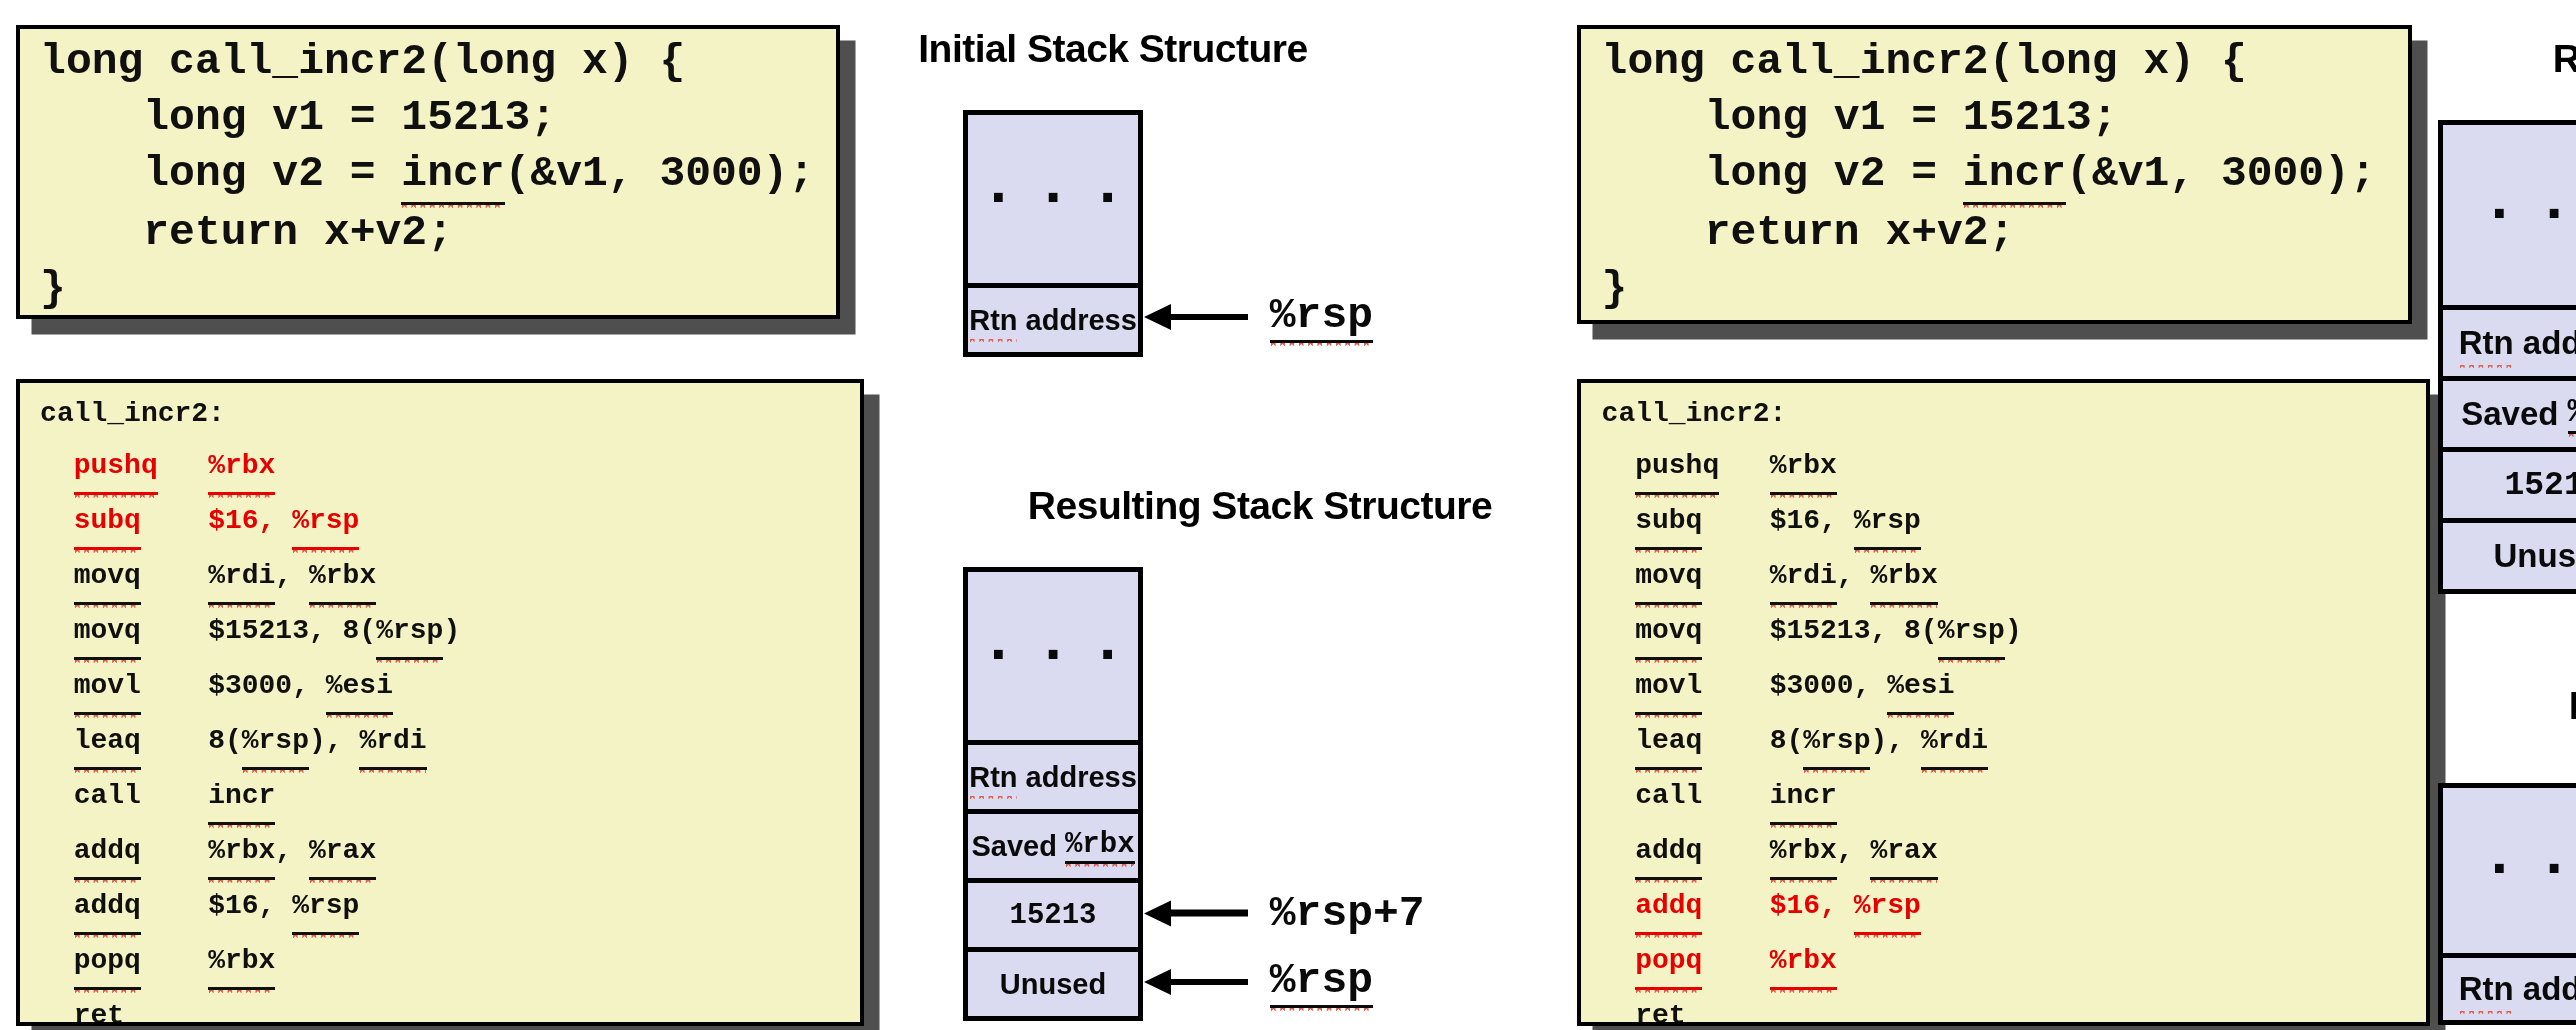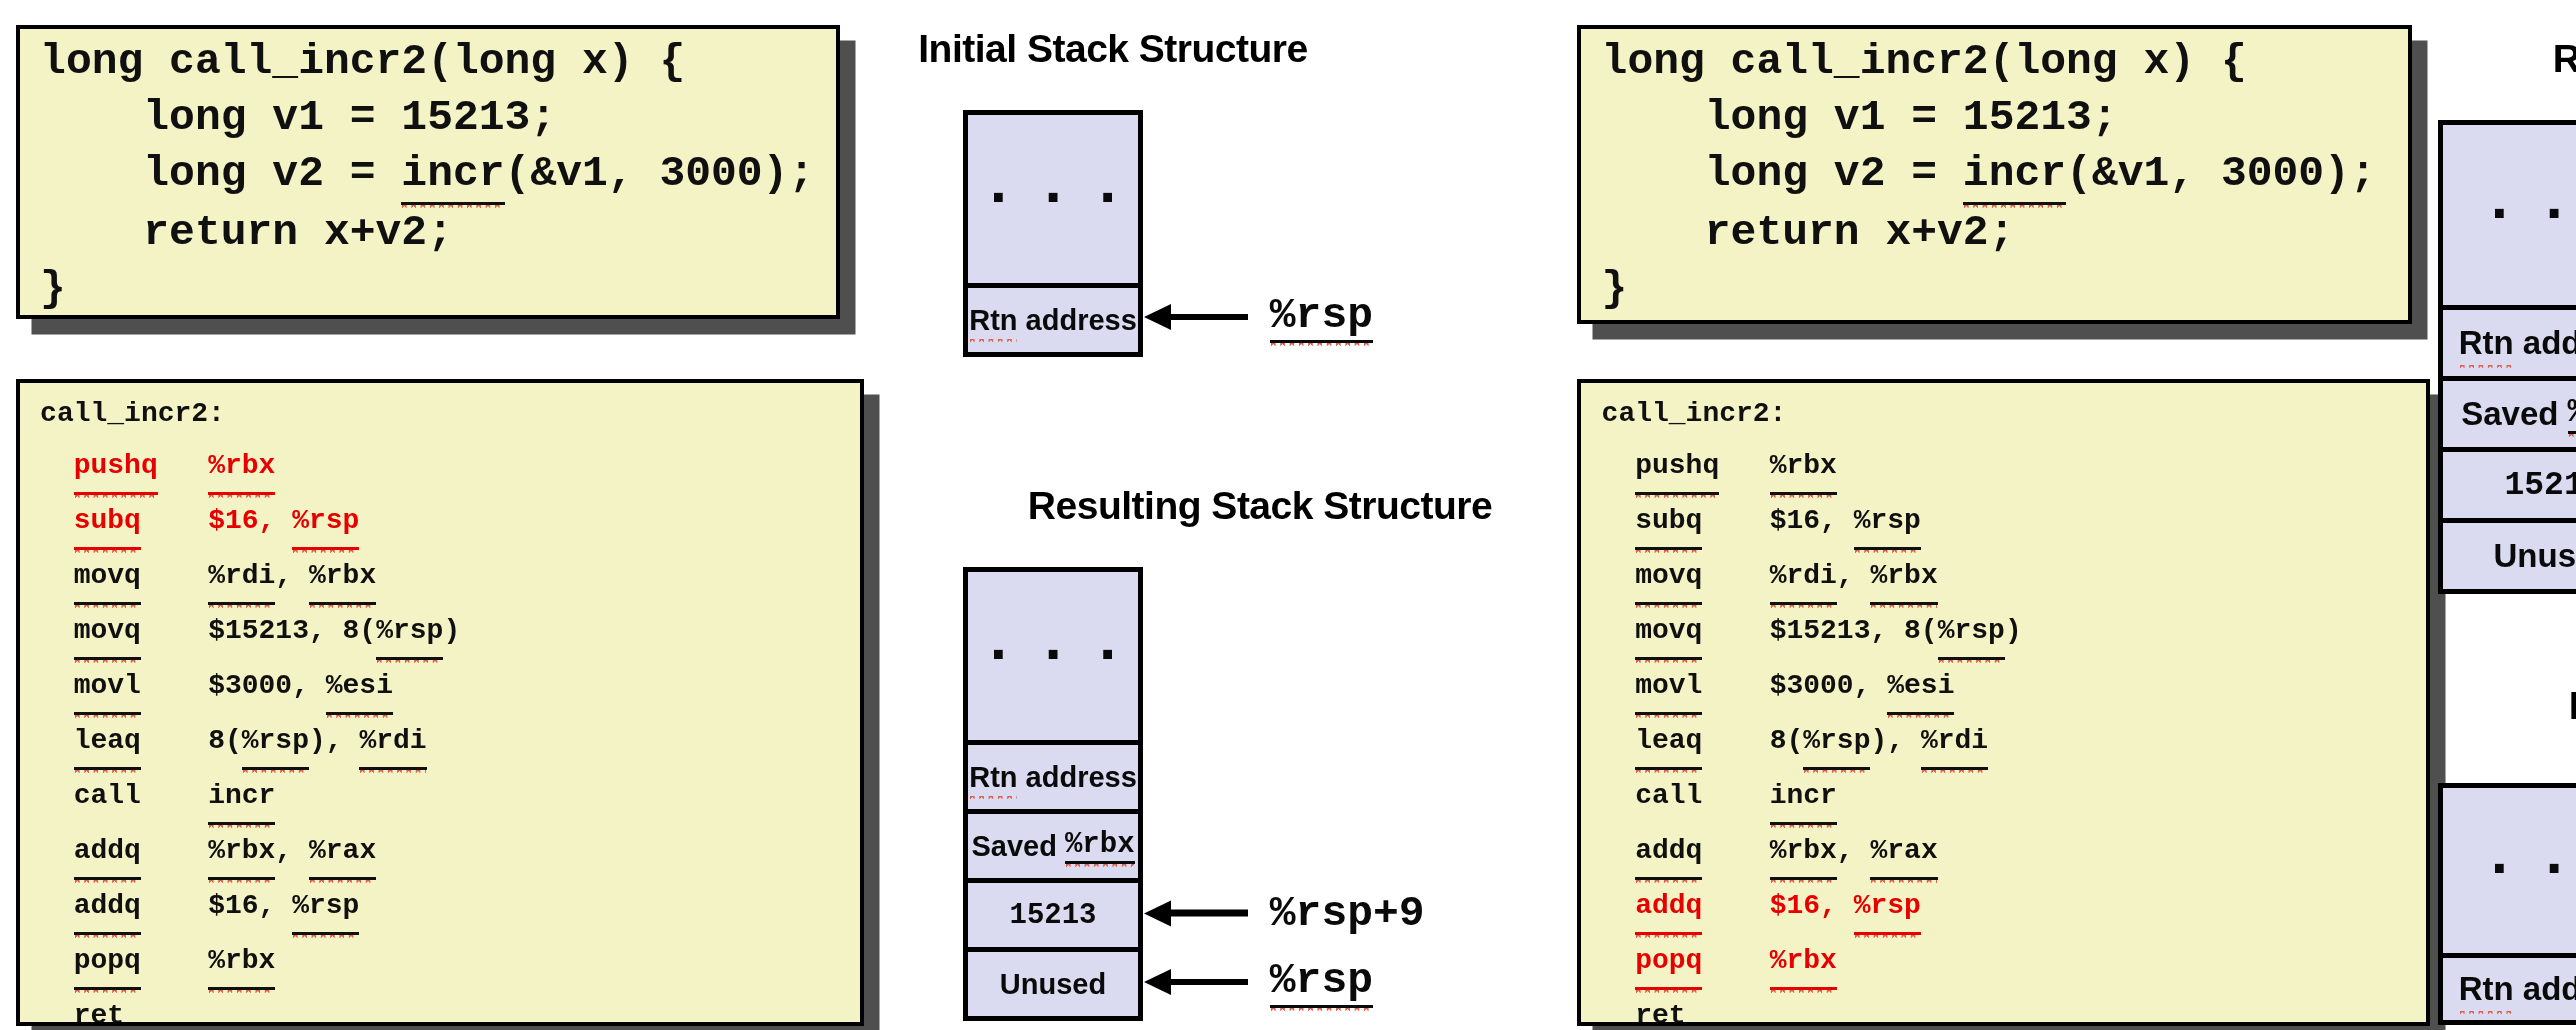--- a/index.html
+++ b/index.html
@@ -70,21 +70,21 @@
   <div class="stack-title" style="left:1260px;top:484px">Resulting Stack Structure</div>
   <div class="stackbox m-st" id="stack1" style="left:963px;top:567px;width:170px">
       <div class="cell big"><span class="f-m dots">...</span></div>
       <div class="cell"><span class="f-s sq">Rtn</span><span class="f-s"> address</span></div>
       <div class="cell"><span class="f-s">Saved </span><span class="f-m u sq">%rbx</span></div>
       <div class="cell"><span class="f-m">15213</span></div>
       <div class="cell"><span class="f-s">Unused</span></div>
       <div class="arrow-row" style="top: 341px;">
         <div class="arrow-head"></div>
         <div class="arrow-shaft"></div>
-        <span class="arrow-label"><span>%rsp+9</span></span>
+        <span class="arrow-label"><span>%rsp+7</span></span>
       </div>
       <div class="arrow-row" style="top: 410px;">
         <div class="arrow-head"></div>
         <div class="arrow-shaft"></div>
         <span class="arrow-label"><span class="u sq">%rsp</span></span>
       </div>
     </div>
 
   <div class="codebox c-src" id="code-c-right" style="left:1577px;top:25px;width:835px;height:299px"><div class="code-line"><span>long call_incr2(long x) {</span></div><div class="code-line"><span>    long v1 = 15213;</span></div><div class="code-line"><span>    long v2 = </span><span class="u sq">incr</span><span>(&amp;v1, 3000);</span></div><div class="code-line"><span>    return x+v2;</span></div><div class="code-line"><span>}</span></div></div>
   <div class="codebox asm" id="code-asm-right" style="left:1577px;top:379px;width:853px;height:647px"><div class="code-line"><span>call_incr2:</span></div><div class="code-line"><span>  </span><span class="u sq">pushq</span><span>   </span><span class="u sq">%rbx</span></div><div class="code-line"><span>  </span><span class="u sq">subq</span><span>    </span><span>$16, </span><span class="u sq">%rsp</span></div><div class="code-line"><span>  </span><span class="u sq">movq</span><span>    </span><span class="u sq">%rdi</span><span>, </span><span class="u sq">%rbx</span></div><div class="code-line"><span>  </span><span class="u sq">movq</span><span>    </span><span>$15213, 8(</span><span class="u sq">%rsp</span><span>)</span></div><div class="code-line"><span>  </span><span class="u sq">movl</span><span>    </span><span>$3000, </span><span class="u sq">%esi</span></div><div class="code-line"><span>  </span><span class="u sq">leaq</span><span>    </span><span>8(</span><span class="u sq">%rsp</span><span>), </span><span class="u sq">%rdi</span></div><div class="code-line"><span>  call    </span><span class="u sq">incr</span></div><div class="code-line"><span>  </span><span class="u sq">addq</span><span>    </span><span class="u sq">%rbx</span><span>, </span><span class="u sq">%rax</span></div><div class="code-line red"><span>  </span><span class="u sq">addq</span><span>    </span><span>$16, </span><span class="u sq">%rsp</span></div><div class="code-line red"><span>  </span><span class="u sq">popq</span><span>    </span><span class="u sq">%rbx</span></div><div class="code-line"><span>  ret</span></div></div>

